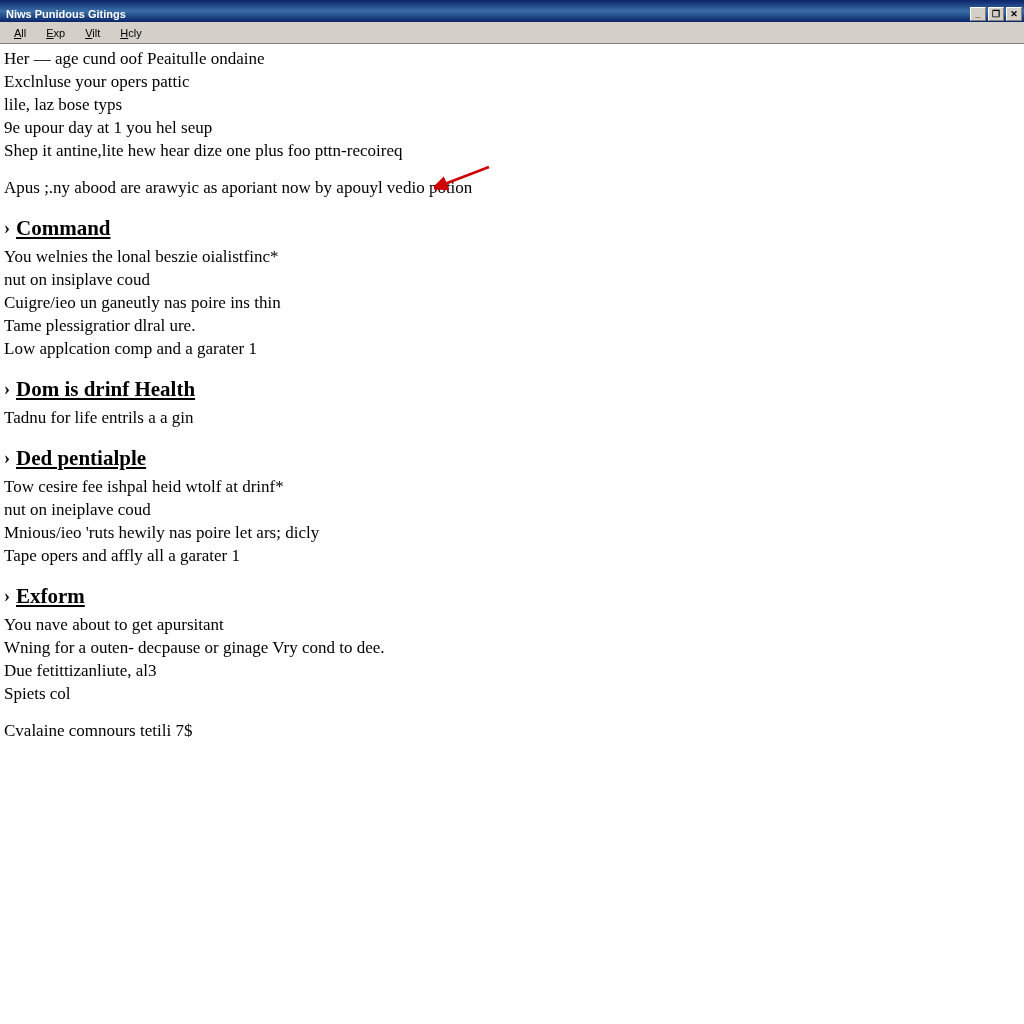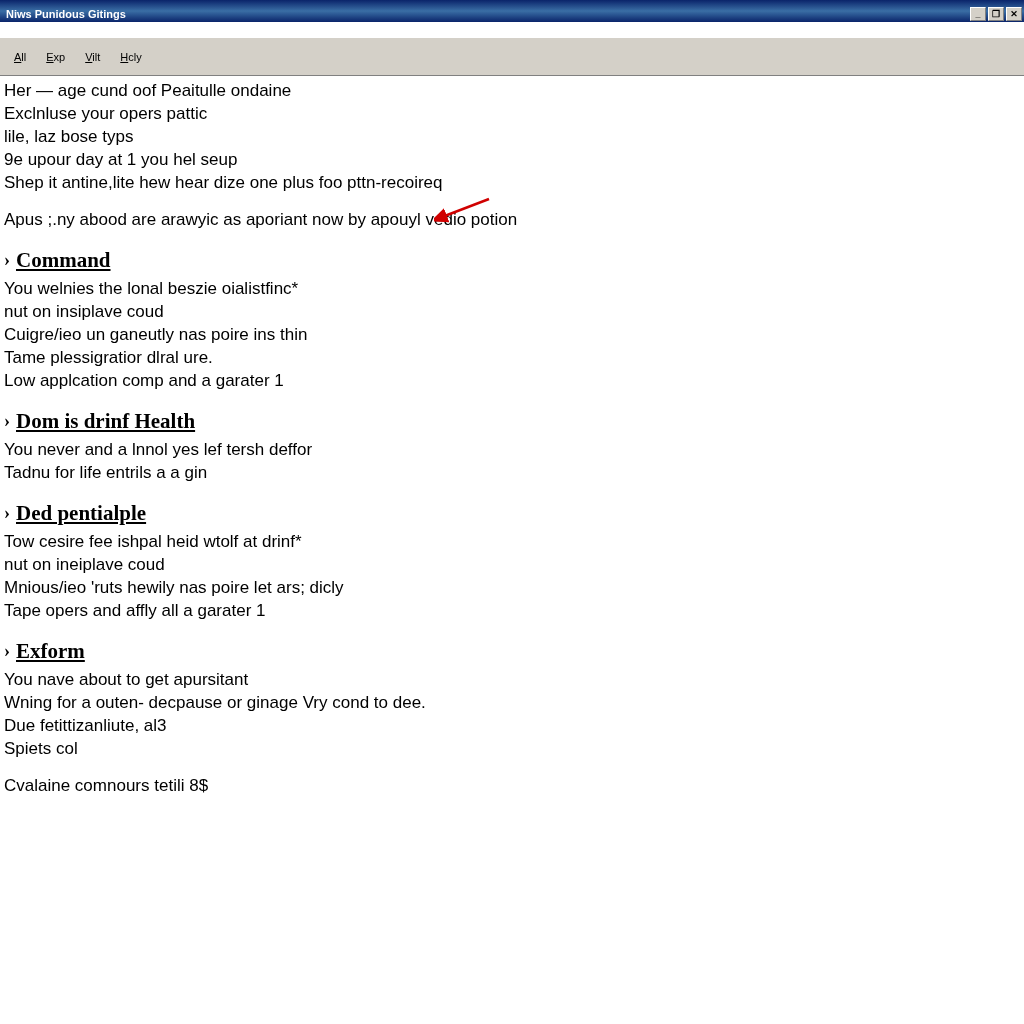--- a/index.html
+++ b/index.html
@@ -26,44 +26,43 @@
   .win-btn {
     width: 16px; height: 14px;
     background: #d4d0c8;
     border: 1px solid #808080;
     border-top-color: #fff; border-left-color: #fff;
     font-size: 9px;
     display: flex; align-items: center; justify-content: center;
     color: #000; font-family: Tahoma, sans-serif; font-weight: bold;
   }
   .menubar {
-    height: 38px;
+    height: 22px;
     background: #d4d0c8;
     border-bottom: 1px solid #808080;
     display: flex;
     align-items: center;
     padding-left: 6px;
     font-family: Tahoma, sans-serif;
     font-size: 11px;
     gap: 4px;
-    margin-top: 16px;
   }
   .menu-item {
     padding: 2px 8px;
   }
   .menu-item .accel { text-decoration: underline; }
   .content {
     padding: 4px 0 0 4px;
     font-size: 17px;
     line-height: 1.35;
     color: #000;
     position: relative;
   }
   .block { margin-bottom: 14px; }
-  .line { white-space: pre; font-family: Liberation Sans, sans-serif; }
+  .line { white-space: pre; font-family: Liberation Serif, serif; }
   .hl-line {
     display: inline-block;
     border-bottom: 2px solid #c00000;
     padding-bottom: 1px;
   }
   .arrow {
     position: absolute;
     pointer-events: none;
   }
   .heading-row {
@@ -135,21 +134,20 @@
     <div class="line">Cuigre/ieo un ganeutly nas poire ins thin</div>
     <div class="line">Tame plessigratior dlral ure.</div>
     <div class="line">Low applcation comp and a garater 1</div>
   </div>
 
   <div class="block">
     <div class="heading-row">
       <span class="chevron">›</span>
       <span class="heading">Dom is drinf Health</span>
     </div>
-    <div class="line">You never and a lnnol yes lef tersh deffor</div>
     <div class="line">Tadnu for life entrils a a gin</div>
   </div>
 
   <div class="block">
     <div class="heading-row">
       <span class="chevron">›</span>
       <span class="heading">Ded pentialple</span>
     </div>
     <div class="line">Tow cesire fee ishpal heid wtolf at drinf*</div>
     <div class="line">nut on ineiplave coud</div>
@@ -160,16 +158,16 @@
   <div class="block">
     <div class="heading-row">
       <span class="chevron">›</span>
       <span class="heading">Exform</span>
     </div>
     <div class="line">You nave about to get apursitant</div>
     <div class="line">Wning for a outen- decpause or ginage Vry cond to dee.</div>
     <div class="line">Due fetittizanliute, al3</div>
     <div class="line">Spiets col</div>
     <div style="height:14px"></div>
-    <div class="line">Cvalaine comnours tetili 8$</div>
+    <div class="line">Cvalaine comnours tetili 7$</div>
   </div>
 
 </div>
 
 </body></html>

